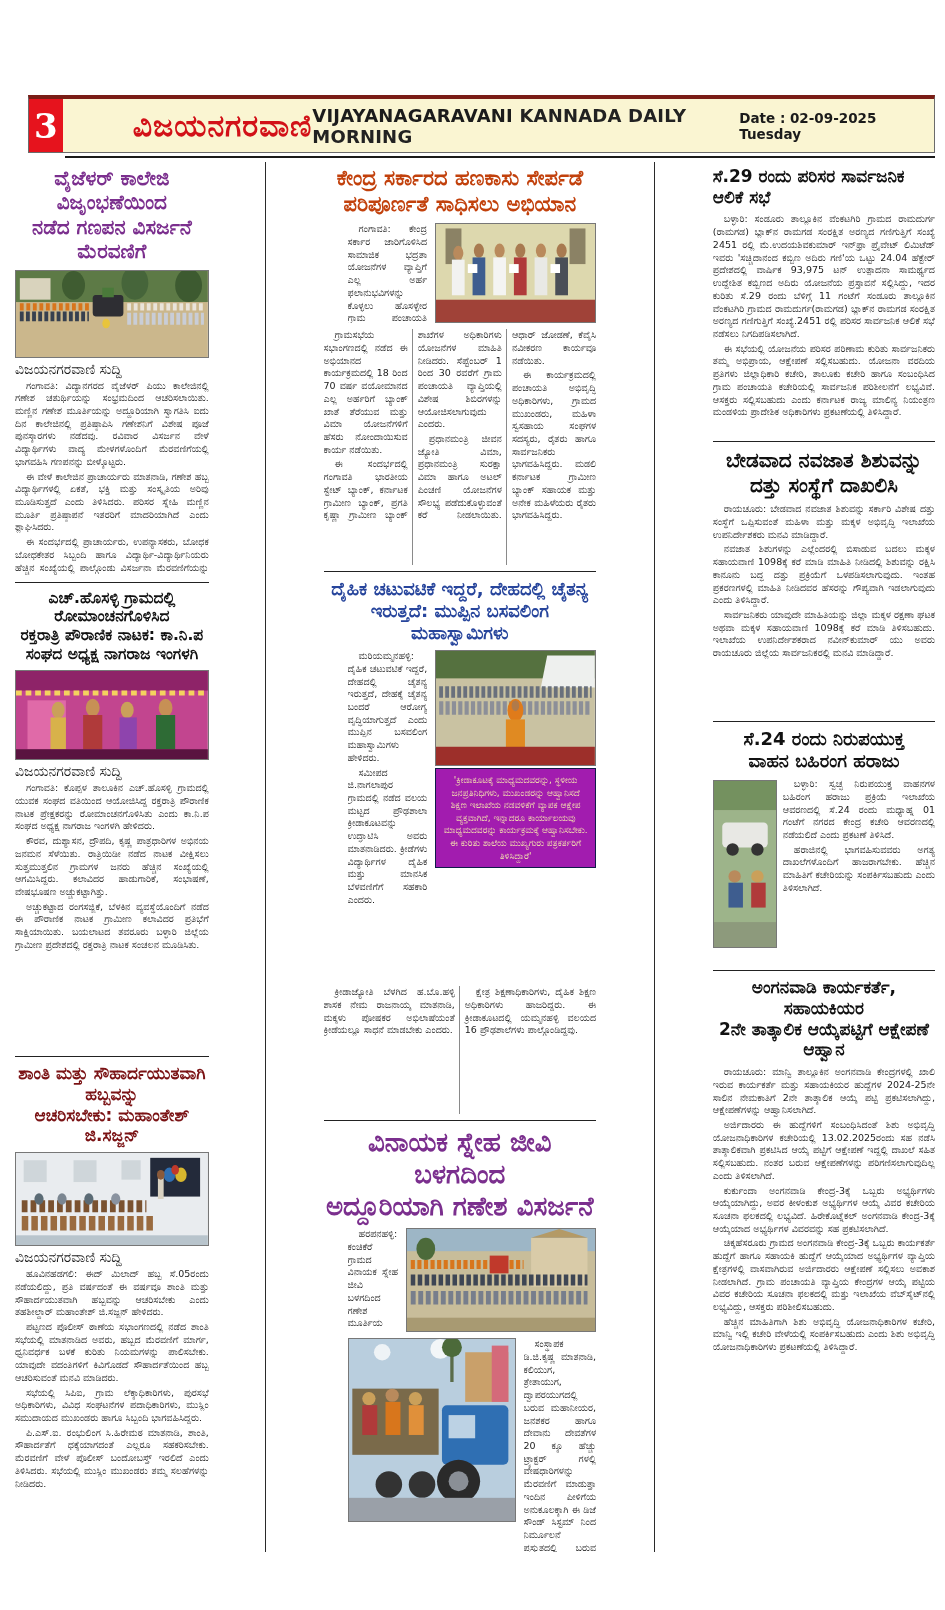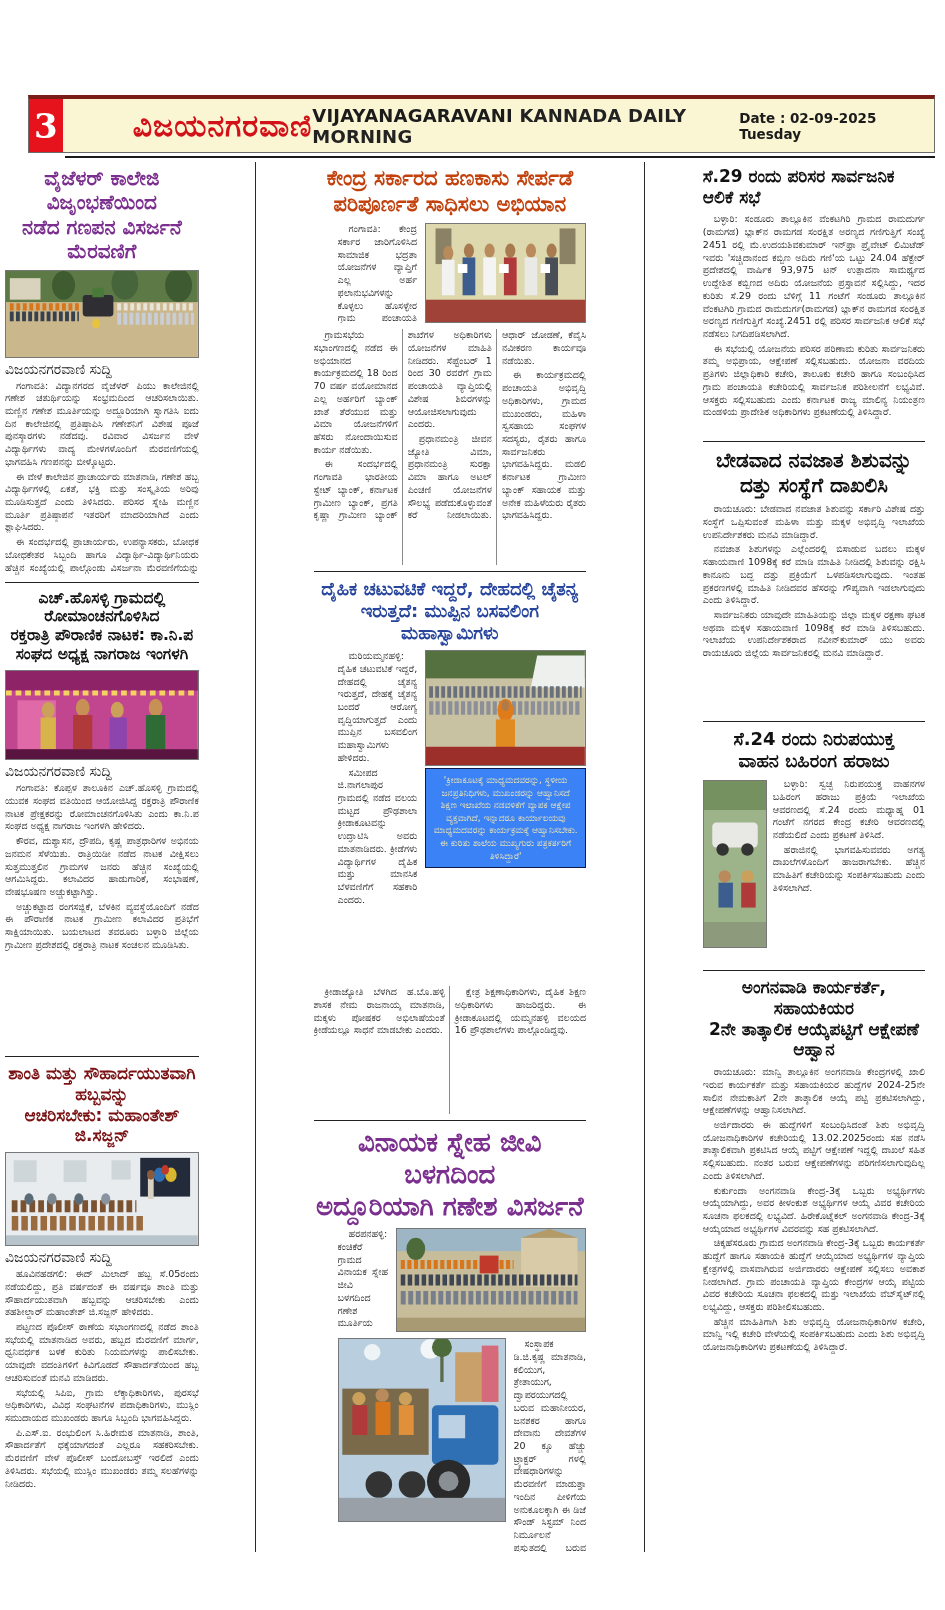--- a/index.html
+++ b/index.html
@@ -18,21 +18,21 @@
     font-family:"DejaVu Serif", serif; font-weight:bold; font-size:34px;
     display:flex; align-items:center; justify-content:center;
   }
   .mast-kn { color:#d21118; font-weight:bold; font-size:30px; margin-left:70px; letter-spacing:1px; }
   .mast-en { font-size:18px; font-weight:900; margin-left:0; letter-spacing:.2px; }
   .mast-sub { font-weight:700; color:#222; }
   .mast-date { margin-left:auto; margin-right:14px; font-size:13.5px; font-weight:bold; }
   .mast-underline { position:absolute; left:65px; top:156px; width:870px; height:2px; background:#1a1a1a; }
 
   
-  .content { position:absolute; left:5px; top:162px; width:920px; height:1390px; display:flex;gap:48px; }
+  .content { position:absolute; left:15px; top:162px; width:920px; height:1390px; display:flex;gap:48px; }
   .col { overflow:hidden; }
   .col-left  { width:254px; padding-right:8px; }
   .col-mid   { width:366px; padding:0 10px; }
   .col-right { width:292px; padding-left:10px; }
   .vrule { width:1px; background:#2a2a2a; }
 
   
   .hl { font-weight:bold; white-space:pre-line; text-align:center; line-height:1.22; margin:4px 0 6px; }
   .hl-purple { color:#7b2f8e; }
   .hl-brown  { color:#c2410c; }
@@ -44,21 +44,21 @@
 
   .byline { font-weight:normal; font-size:14px; margin:3px 0 2px; }
   .body { font-size:9.5px; line-height:1.34; text-align:justify; overflow:hidden; }
   .body .para { text-indent:11px; margin-bottom:2px; }
   .divider { border:0; border-top:1.4px solid #222; margin:6px 0; }
 
   .photo { width:100%; border:1px solid #777; background:#ddd; overflow:hidden; }
   .photo svg { display:block; width:100%; height:100%; }
 
   .caption-box {
-    background:#3b82f6; color:#f6e9ae; font-size:9px; line-height:1.4;
+    background:#a21caf; color:#f6e9ae; font-size:9px; line-height:1.4;
     text-align:center; padding:5px 7px; border:1px solid #101a4a; margin-top:2px;
   }
 
   
   .row { display:flex; gap:8px;margin-left:24px; }
   .subcol { overflow:hidden; }
   .cols3 { columns:3; column-gap:10px; column-rule:1px solid #8a8a8a; }
   .cols2 { columns:2; column-gap:10px; column-rule:1px solid #8a8a8a; }
 
   .float-photo { float:left; width:64px; height:168px; margin:2px 6px 2px 0; }

